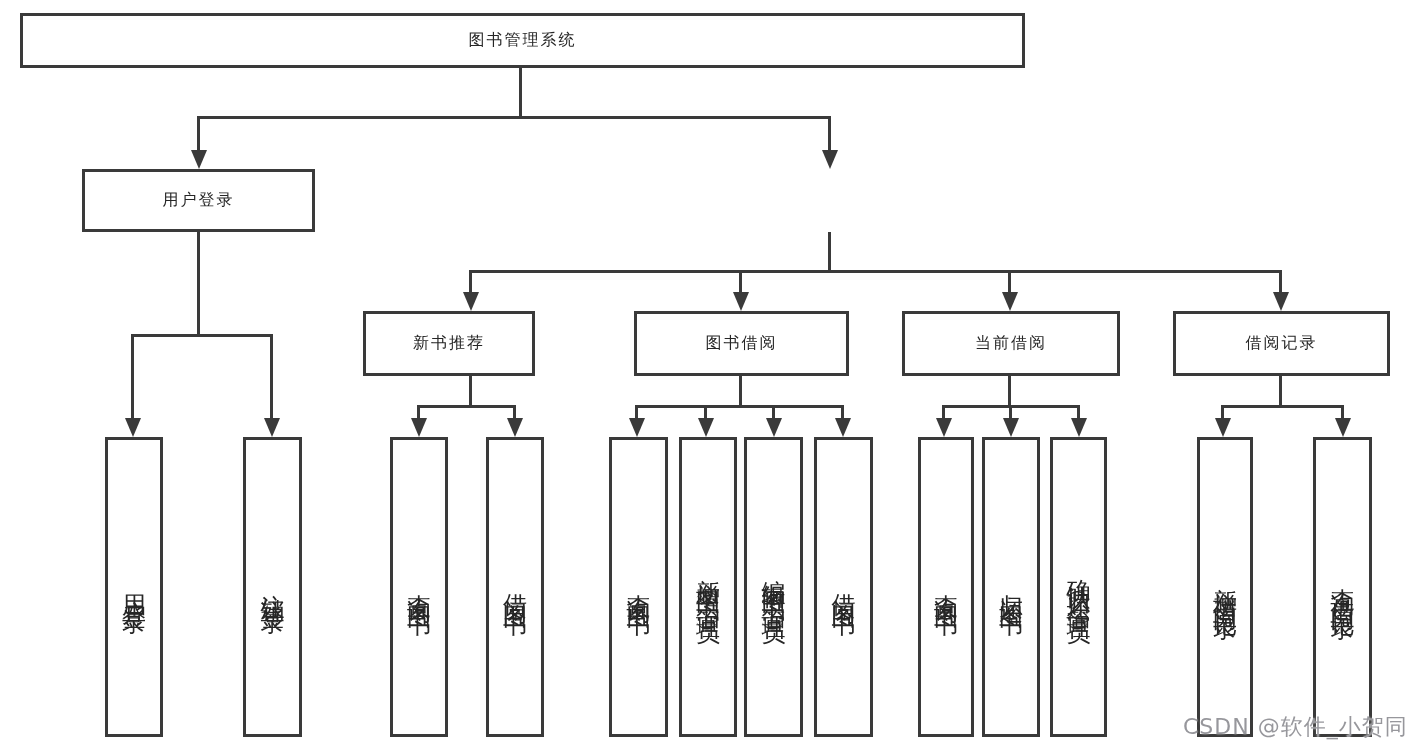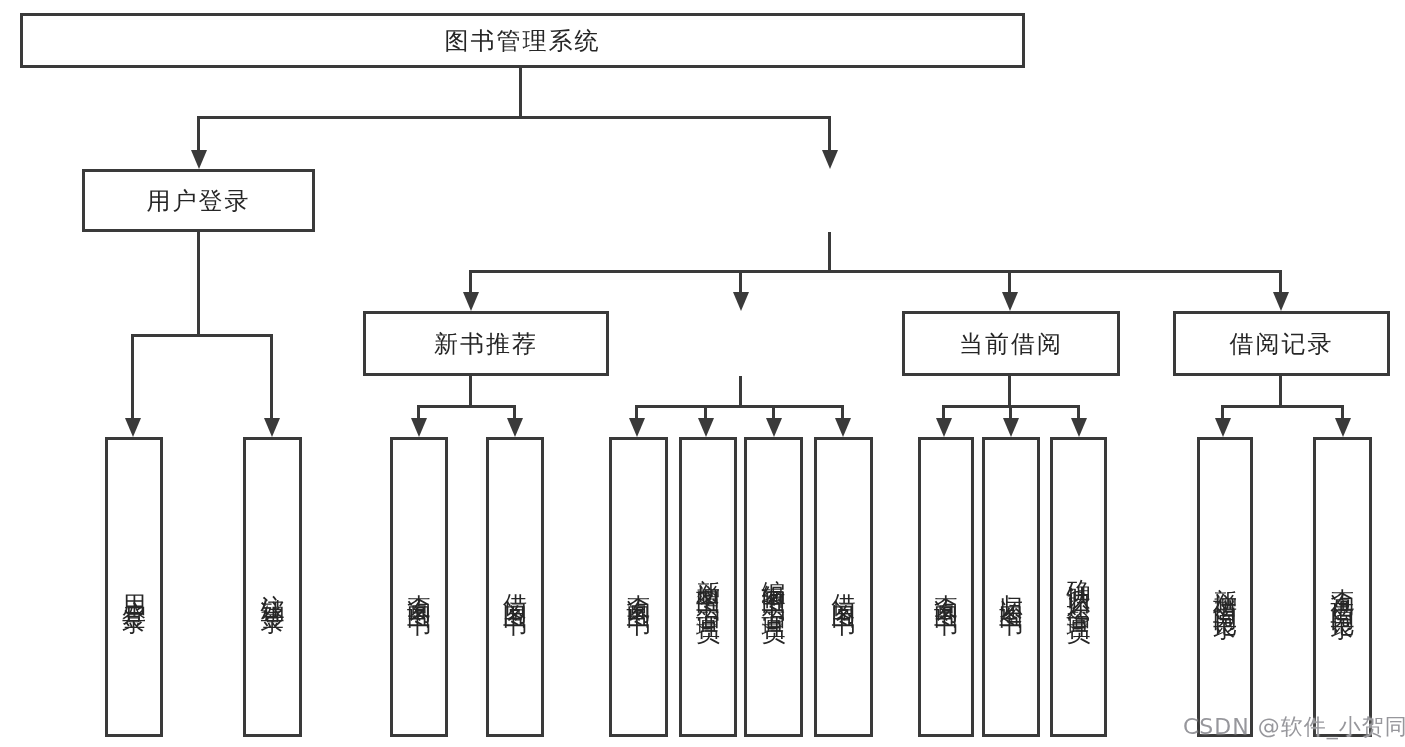--- a/index.html
+++ b/index.html
@@ -11,21 +11,21 @@
   html,body{margin:0;padding:0;background:var(--bg);}
   body{font-family:"DejaVu Sans",sans-serif;}
   .canvas{
     position:relative;width:1405px;height:747px;background:var(--bg);overflow:hidden;
   }
   .box{
     position:absolute;box-sizing:border-box;border:3px solid var(--line);
     background:#fff;display:flex;align-items:center;justify-content:center;
     color:var(--text);
   }
-  .hlabel{font-size:24px;letter-spacing:2px;white-space:nowrap;}
+  .hlabel{font-size:16px;letter-spacing:2px;white-space:nowrap;}
   .vbox span{
     writing-mode:vertical-rl;text-orientation:mixed;
     font-size:24px;letter-spacing:6px;line-height:1;white-space:nowrap;
     color:var(--text);
   }
   .vline{position:absolute;width:3px;background:var(--line);}
   .hline{position:absolute;height:3px;background:var(--line);}
   .arrow{
     position:absolute;width:0;height:0;
     border-left:8px solid transparent;border-right:8px solid transparent;
@@ -44,24 +44,27 @@
 
   <div class="box" style="left:20px;top:13px;width:1005px;height:55px">
     <span class="hlabel">图书管理系统</span>
   </div>
 
   <div class="box" style="left:82px;top:169px;width:233px;height:63px">
     <span class="hlabel">用户登录</span>
   </div>
 
 
-  <div class="box" style="left:363px;top:311px;width:246px;height:65px">
+  <div class="box" style="left:363px;top:311px;width:172px;height:65px">
     <span class="hlabel">新书推荐</span>
   </div>
 
+  <div class="box" style="left:634px;top:311px;width:215px;height:65px">
+    <span class="hlabel">图书借阅</span>
+  </div>
 
   <div class="box" style="left:1173px;top:311px;width:217px;height:65px">
     <span class="hlabel">借阅记录</span>
   </div>
 
   <div class="box" style="left:902px;top:311px;width:218px;height:65px">
     <span class="hlabel">当前借阅</span>
   </div>
 
   <div class="box vbox" style="left:105px;top:437px;width:58px;height:300px">

